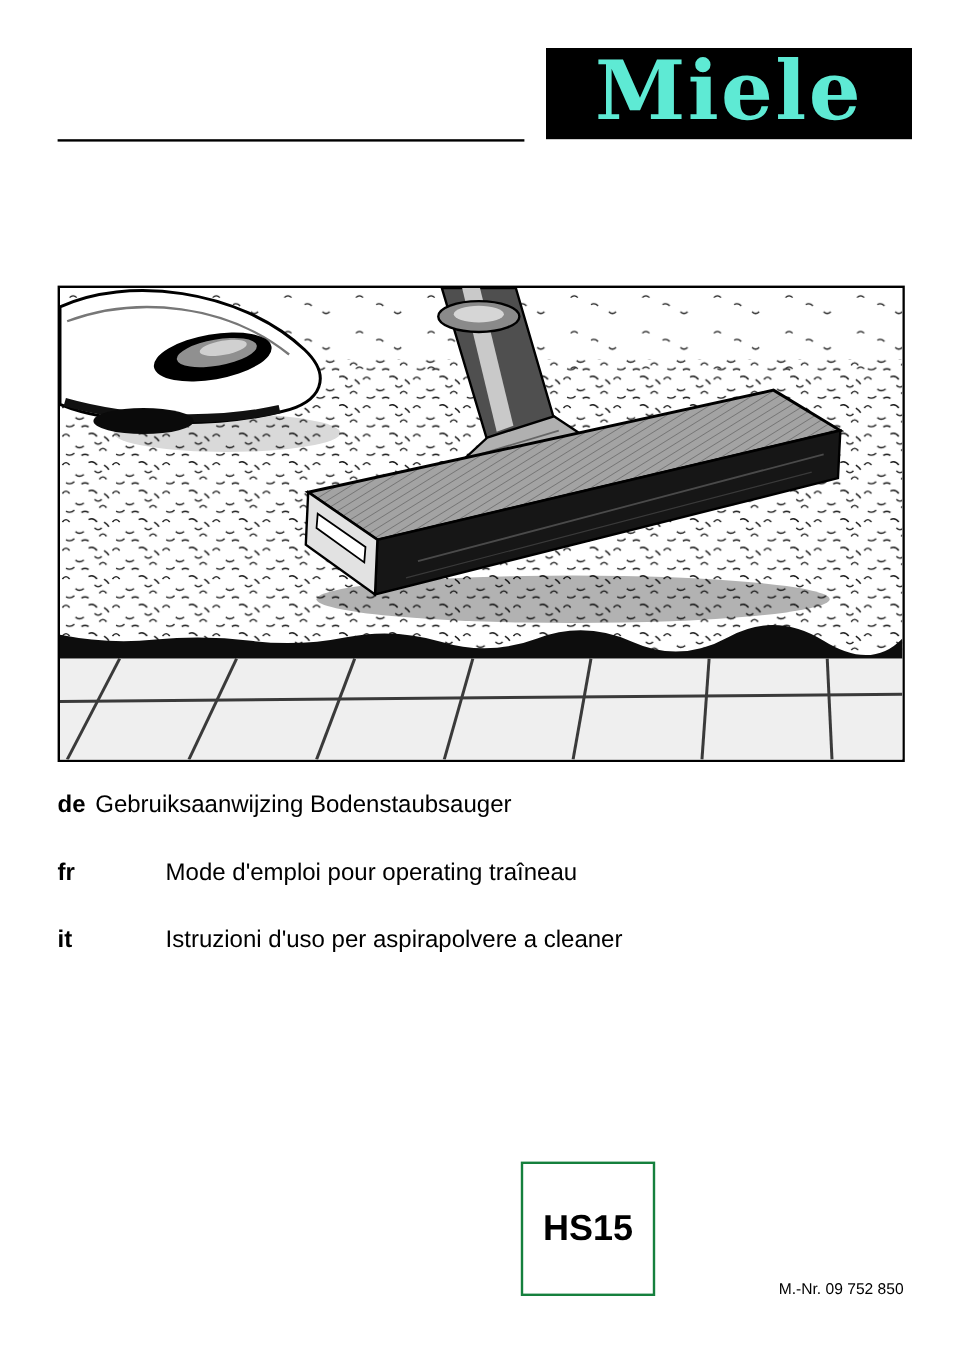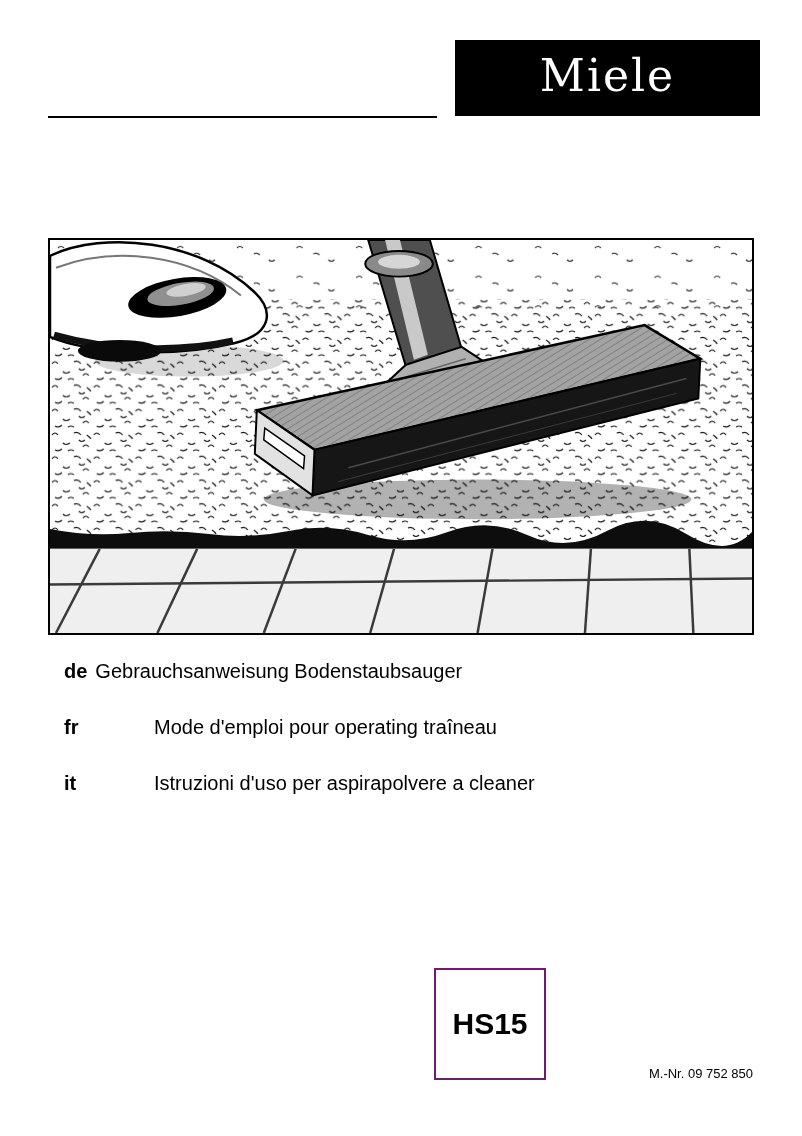--- a/index.html
+++ b/index.html
@@ -12,49 +12,49 @@
     margin:0 auto;
     overflow:hidden;
   }
   .logo-box{
     position:absolute;left:455px;top:40px;width:305px;height:76px;
     background:#000;
     display:flex;align-items:center;justify-content:center;
   }
   .logo-text{
     font-family:"DejaVu Serif", serif;
-    font-weight:400;
-    font-size:44px;
-    color:#ffffff;
+    font-weight:700;
+    font-size:68px;
+    color:#5eead4;
     letter-spacing:2px;
     line-height:1;
     transform:translateY(-2px);
   }
   .top-rule{
     position:absolute;left:48px;top:116px;width:389px;height:2px;background:#000;
   }
   .illustration{
     position:absolute;left:48px;top:238px;width:706px;height:397px;
     border:2px solid #000;box-sizing:border-box;background:#fff;
   }
   .illustration svg{display:block;width:100%;height:100%;}
   .languages{
-    position:absolute;left:64px;top:660px;width:706px;
+    position:absolute;left:48px;top:660px;width:706px;
   }
   .lang-row{
     display:flex;align-items:baseline;
     font-size:20px;line-height:22px;
     margin-bottom:34px;
   }
   .lang-code{font-weight:700;}
   .lang-tab .lang-code{flex:0 0 90px;width:90px;}
   .lang-inline .lang-code{margin-right:8px;}
   .model-box{
     position:absolute;left:434px;top:968px;width:112px;height:112px;
-    border:2px solid #701a75;box-sizing:border-box;
+    border:2px solid #15803d;box-sizing:border-box;
     display:flex;align-items:center;justify-content:center;
   }
   .model-label{font-weight:700;font-size:30px;}
   .mnr{
     position:absolute;right:49px;top:1066px;
     font-size:13px;
   }
 </style>
 </head>
 <body>
@@ -148,21 +148,21 @@
         <line x1="290" y1="244" x2="630" y2="155" stroke="#3a3a3a" stroke-width="1"></line>
         <polygon points="208,172 266,212 264,258 206,216" fill="#e2e2e2" stroke="#000" stroke-width="2"></polygon>
         <polygon points="216,190 256,218 255,231 215,202" fill="#ffffff" stroke="#000" stroke-width="1.5"></polygon>
       </g>
     </svg>
   </div>
 
   <div class="languages">
     <div class="lang-row lang-inline">
       <span class="lang-code">de</span>
-      <span class="lang-text">Gebrauchsanweisung Bodenstaubsauger</span>
+      <span class="lang-text">Gebruiksaanwijzing Bodenstaubsauger</span>
     </div>
     <div class="lang-row lang-tab">
       <span class="lang-code">fr</span>
       <span class="lang-text">Mode d'emploi pour operating traîneau</span>
     </div>
     <div class="lang-row lang-tab">
       <span class="lang-code">it</span>
       <span class="lang-text">Istruzioni d'uso per aspirapolvere a cleaner</span>
     </div>
   </div>

